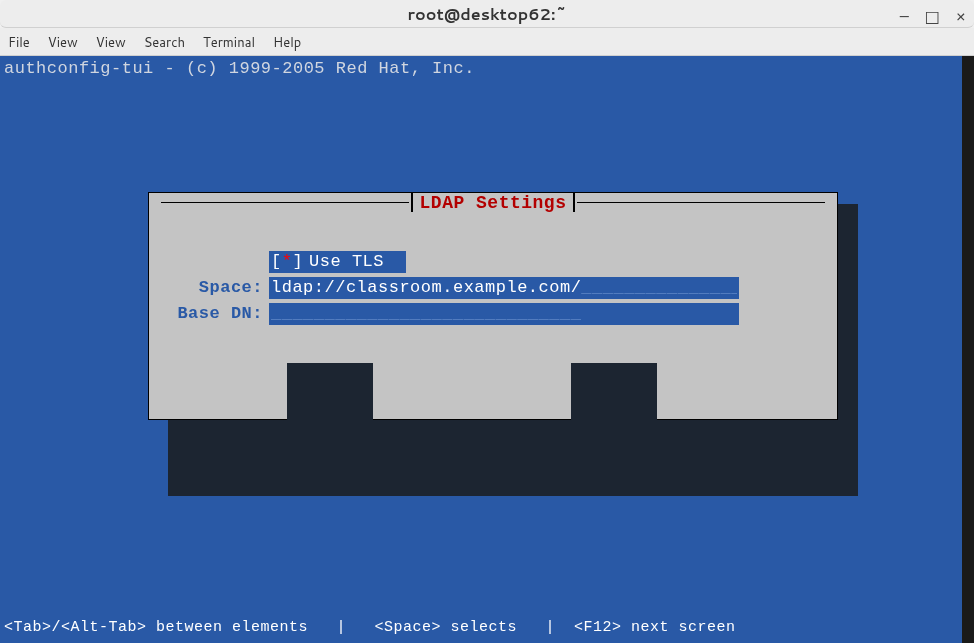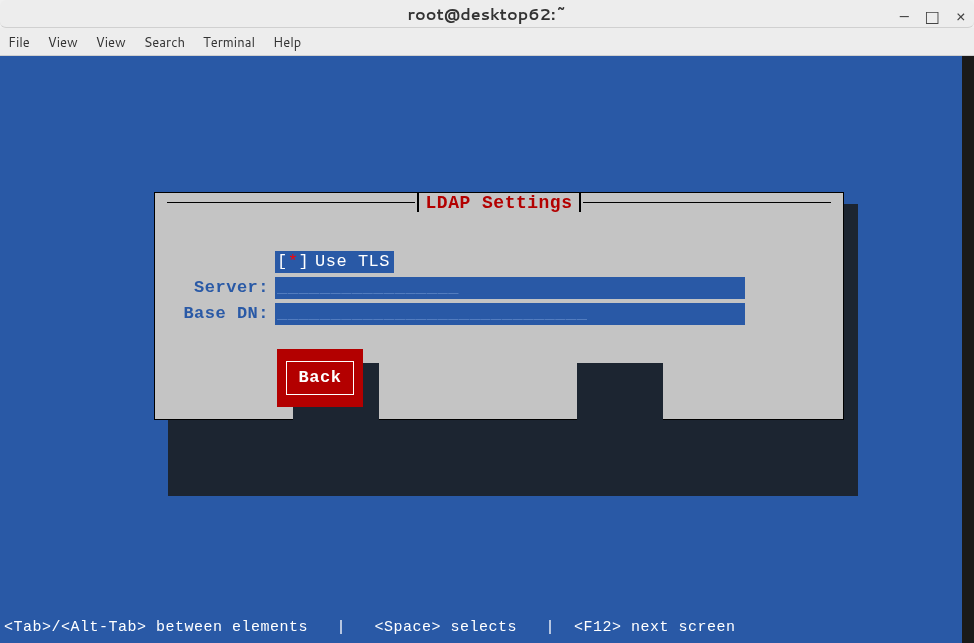--- a/index.html
+++ b/index.html
@@ -66,21 +66,21 @@
     .dialog-shadow {
       position: absolute;
       left: 168px;
       top: 148px;
       width: 690px;
       height: 292px;
       background: #1c2531;
     }
     .dialog {
       position: absolute;
-      left: 154px;
+      left: 148px;
       top: 136px;
       width: 690px;
       height: 228px;
       background: #c4c4c4;
       border: 1px solid #000;
     }
     .dialog-title-row {
       position: absolute;
       top: -1px;
       left: 0;
@@ -129,21 +129,21 @@
     }
     .checkbox-token {
       background: #2959a6;
       color: #fff;
       padding: 0 2px;
     }
     .star { color: #ff0000; }
     .checkbox-label {
       background: #2959a6;
       color: #fff;
-      padding: 0 4px 0 4px;
+      padding: 0 22px 0 4px;
     }
     .form-row2, .form-row3 {
       position: absolute;
       left: 12px;
       display: flex;
       align-items: center;
     }
     .form-row2 { top: 84px; }
     .form-row3 { top: 110px; align-items: flex-end; }
     .field-label {
@@ -225,54 +225,53 @@
 <div class="menubar">
   <span>File</span>
   <span>View</span>
   <span>View</span>
   <span>Search</span>
   <span>Terminal</span>
   <span>Help</span>
 </div>
 
 <div class="terminal">
+  <div class="header-line">authconfig-tui - (c) 1999-2005 Red Hat, Inc.</div>
 
   <div class="right-stripe"></div>
 
   <div class="dialog-shadow"></div>
   <div class="dialog">
     <div class="dialog-title-row">
       <div class="dialog-title-line-left"></div>
       <div class="dialog-title-bar-l"></div>
       <span class="dialog-title-text">LDAP Settings</span>
       <div class="dialog-title-bar-r"></div>
       <div class="dialog-title-line-right"></div>
     </div>
 
     <div class="form-row1">
       <span class="checkbox-token"><span>[</span><span class="star">*</span><span>]</span></span>
       <span class="checkbox-label">Use TLS</span>
     </div>
 
     <div class="form-row2">
-      <span class="field-label">Server:</span>
+      <span class="field-label">Space:</span>
       <span class="field-value">
+        <span>ldap://classroom.example.com/</span>
         <span class="field-fill">_________________</span>
       </span>
     </div>
 
     <div class="form-row3">
       <span class="field-label">Base DN:</span>
       <span class="field-value">
         <span class="field-fill">_____________________________</span>
       </span>
     </div>
 
     <div class="button-shadow bs-back"></div>
-    <div class="tui-button btn-back">
-      <div class="tui-button-inner">Back</div>
-    </div>
 
     <div class="button-shadow bs-next"></div>
   </div>
 
   <div class="status-line">&lt;Tab&gt;/&lt;Alt-Tab&gt; between elements   |   &lt;Space&gt; selects   |  &lt;F12&gt; next screen</div>
 </div>
 
 </body></html>

